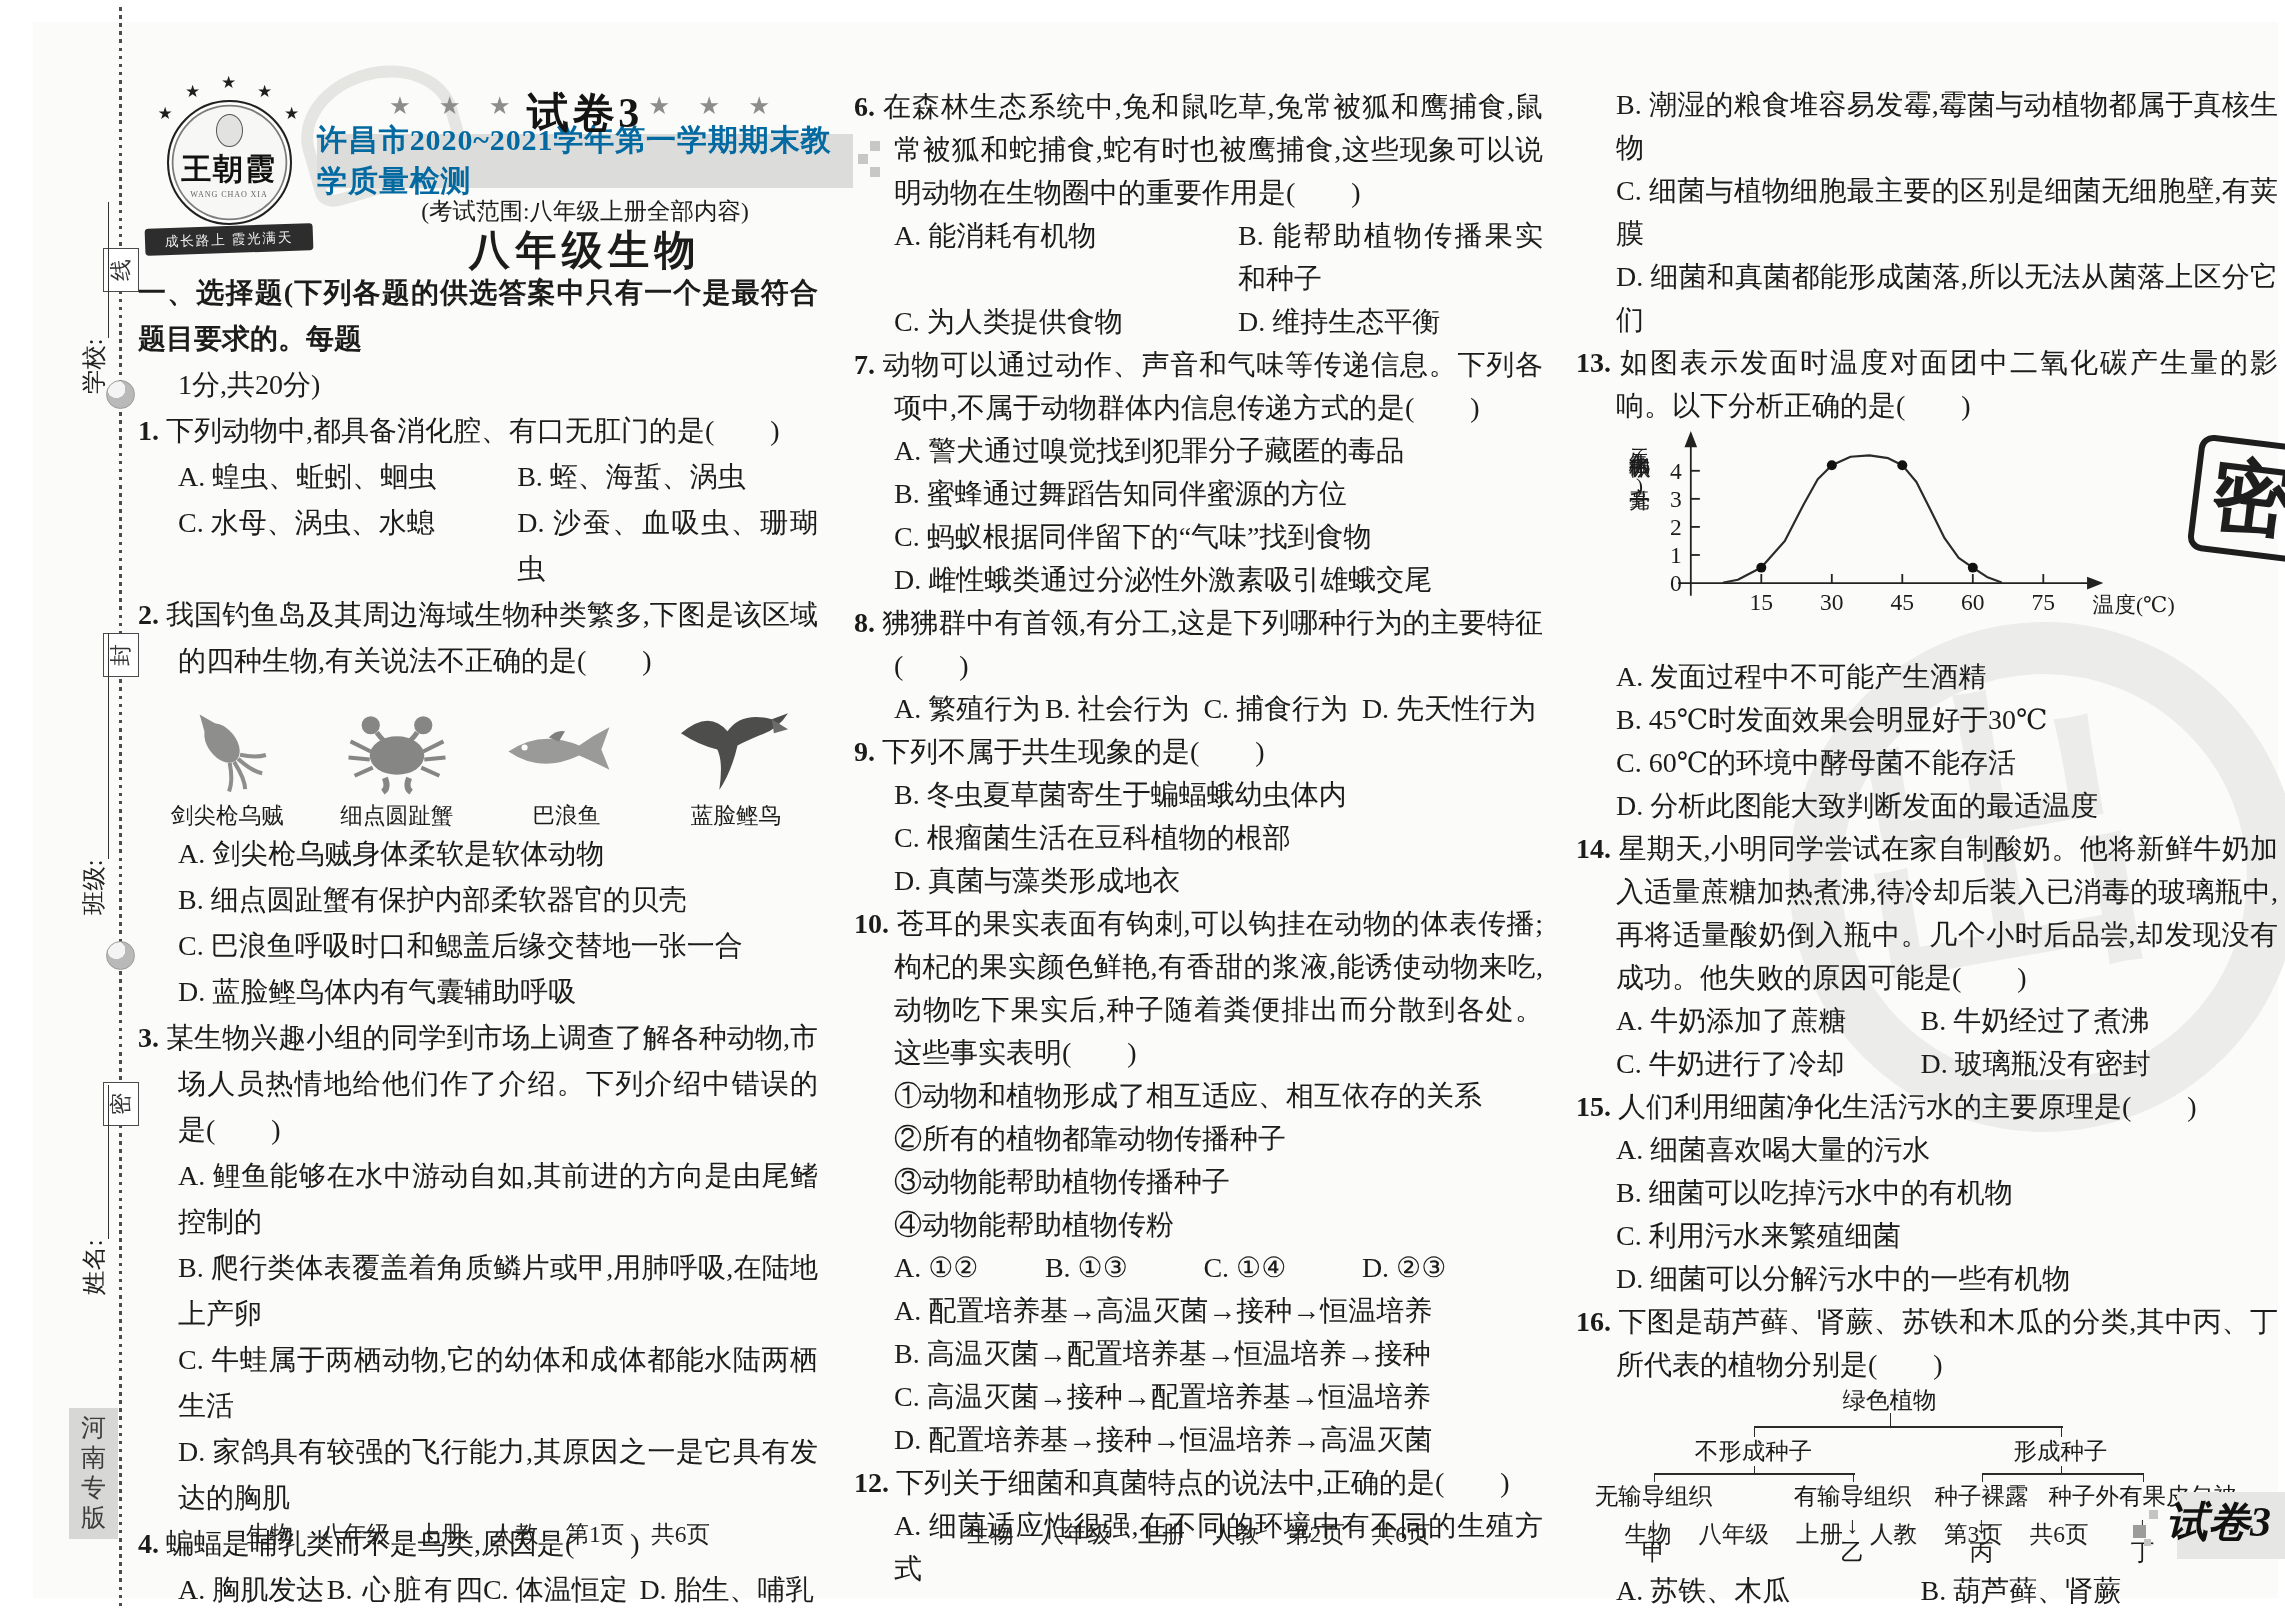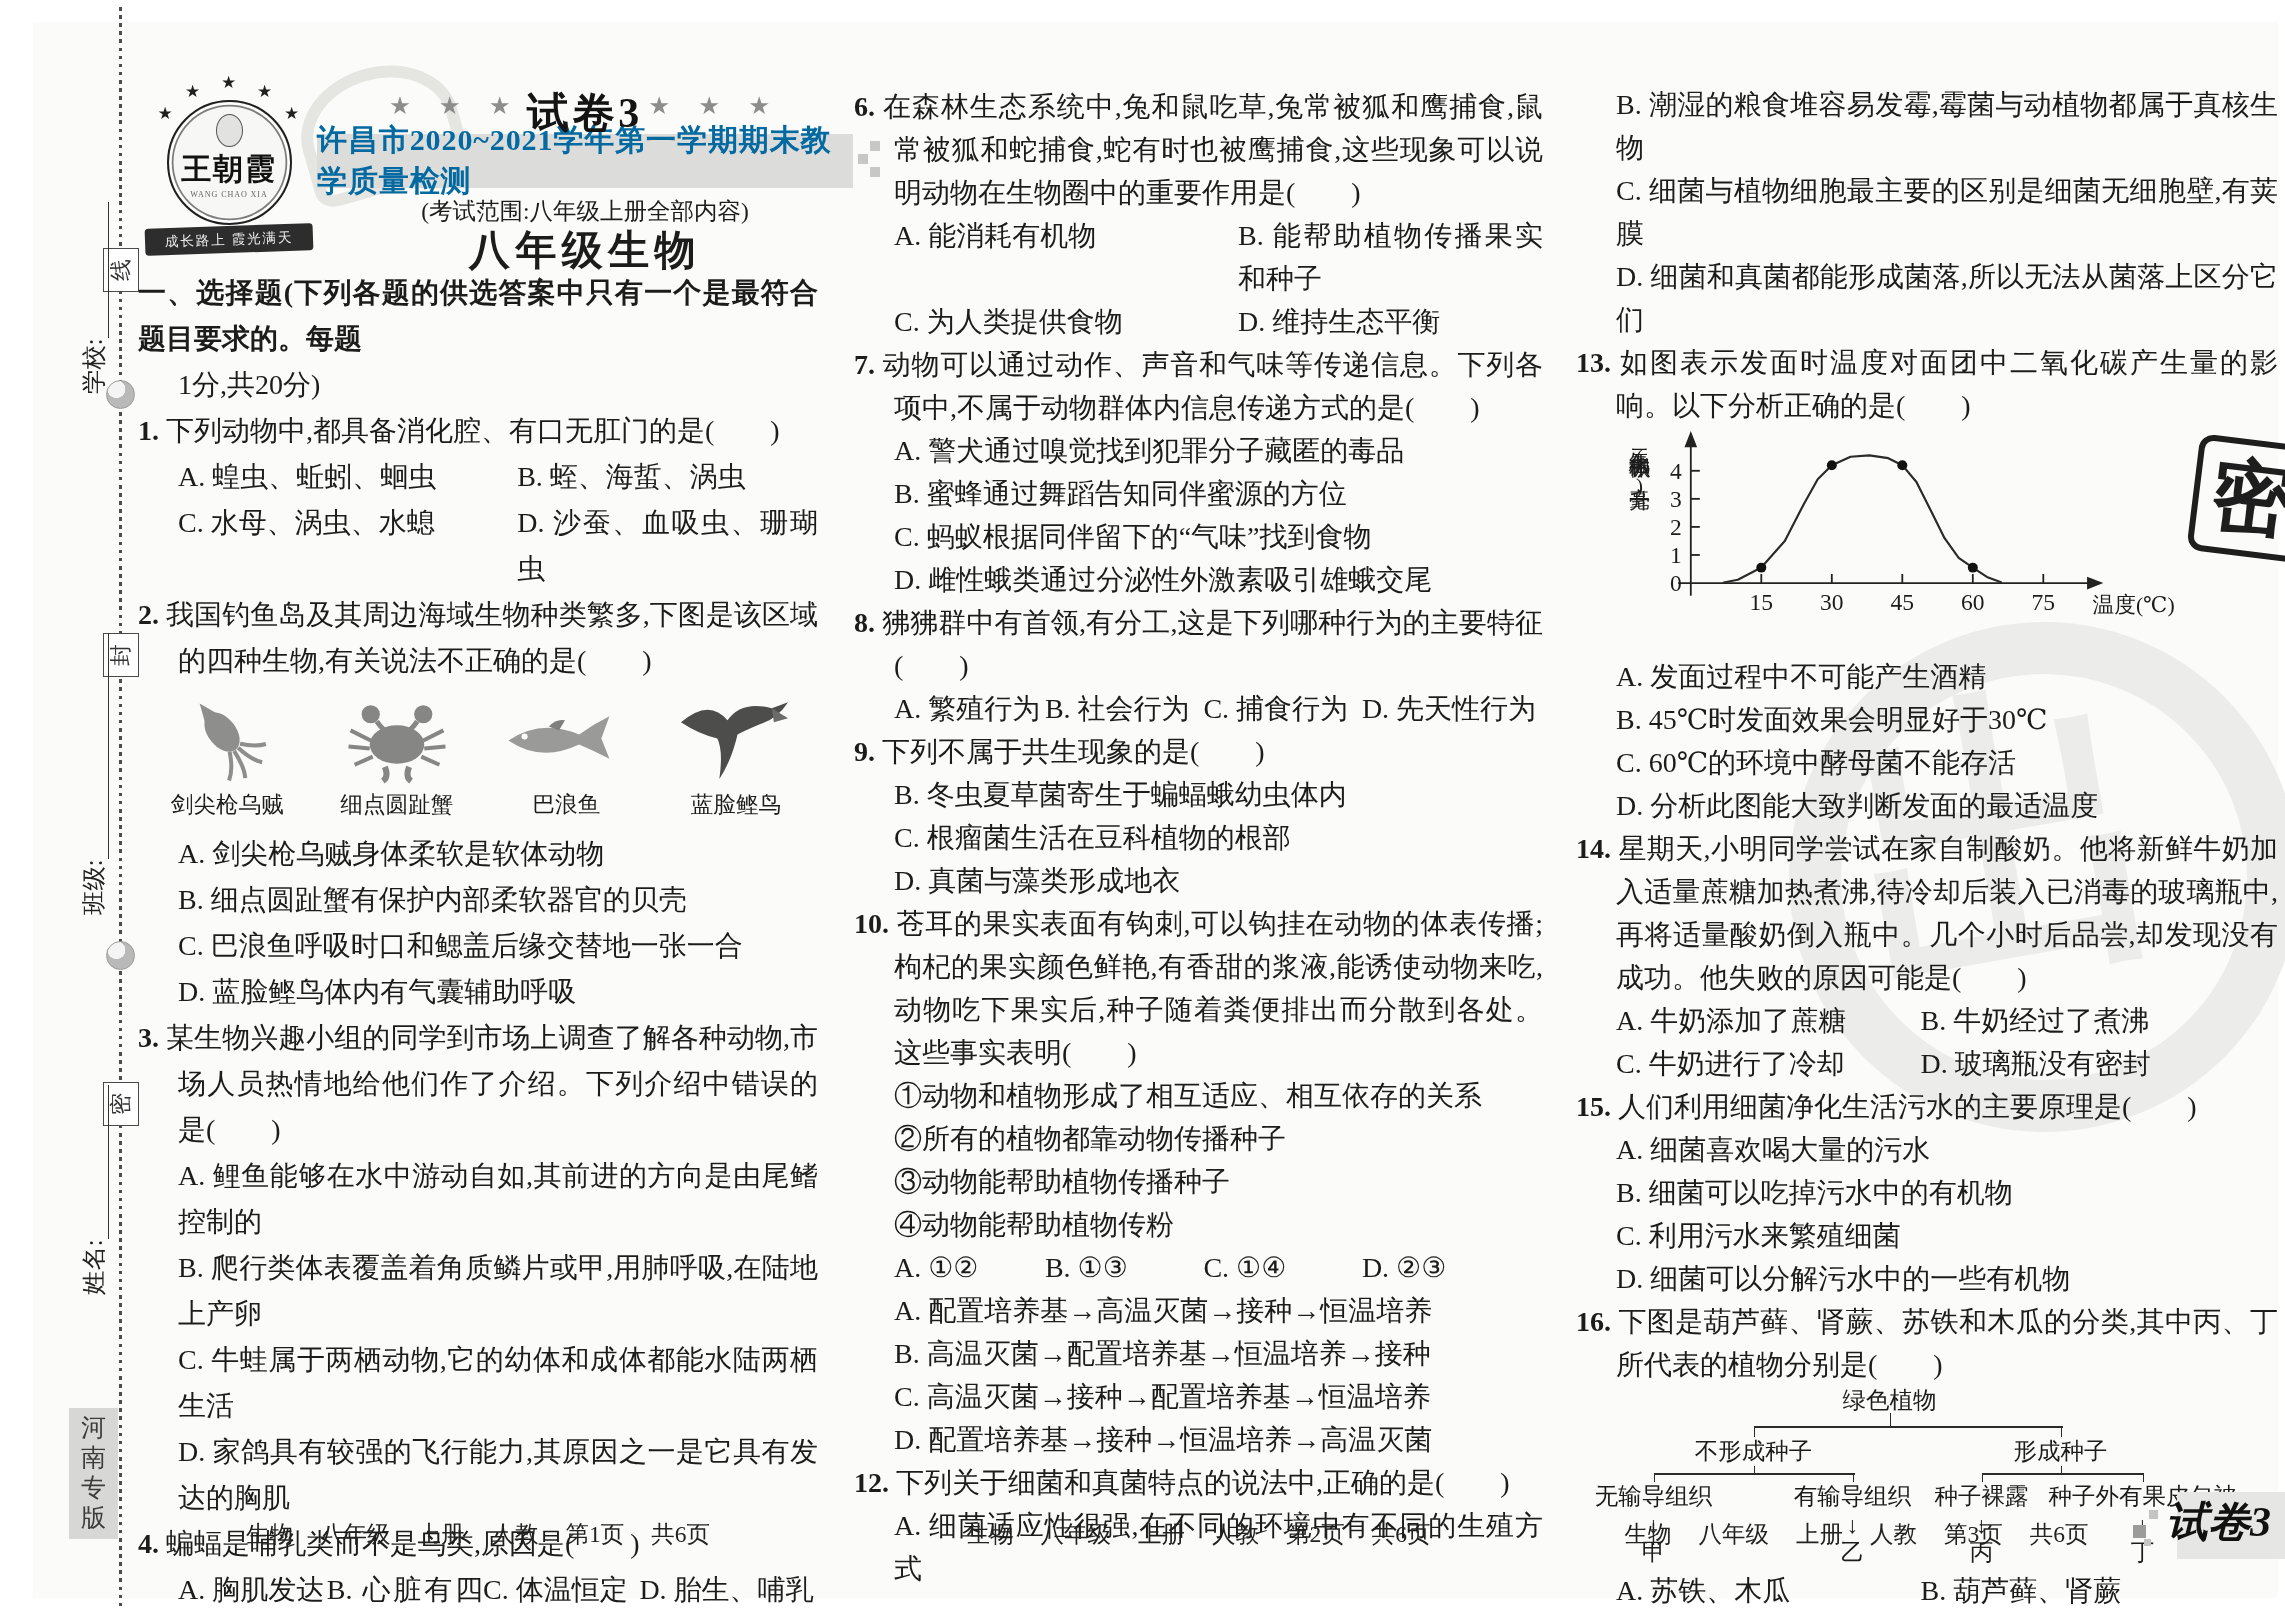--- a/index.html
+++ b/index.html
@@ -51,21 +51,21 @@
   #col3{left:1576px;top:83px;width:702px;line-height:43px;}
   .sect{font-weight:bold;}
   .sect2{font-weight:normal;padding-left:40px;}
   .qt{text-indent:-40px;padding-left:40px;}
   .qt b{font-weight:bold;}
   .or{padding-left:40px;}
   .g2{display:grid;grid-template-columns:53% 47%;}
   .g2b{display:grid;grid-template-columns:46% 54%;}
   .g4{display:grid;grid-template-columns:1fr 1.05fr 1.05fr 1.2fr;}
   
-  .figs{display:flex;justify-content:space-between;height:143px;margin:3.6px 1.8px 0 9px;}
+  .figs{display:flex;justify-content:space-between;align-items:flex-end;height:143px;margin:3.6px 1.8px 0 9px;}
   .fig{width:24%;text-align:center;}
   .fig .cap{font-size:22.6px;line-height:31px;text-align:center;}
   .fig svg{display:block;margin:0 auto;}
   
   .chartwrap{display:flex;align-items:flex-start;height:223px;margin:3.6px 0 1.8px 51px;}
   .ylab{writing-mode:vertical-rl;text-orientation:upright;font-size:21px;line-height:24.4px;height:204px;
     letter-spacing:1.8px;margin-top:3.6px;}
   
   .treewrap{position:relative;height:181px;margin:1.8px 0 0 14.5px;font-size:23.5px;line-height:25px;text-align:center;}
   .treewrap .lab{position:absolute;transform:translateX(-50%);white-space:nowrap;}

